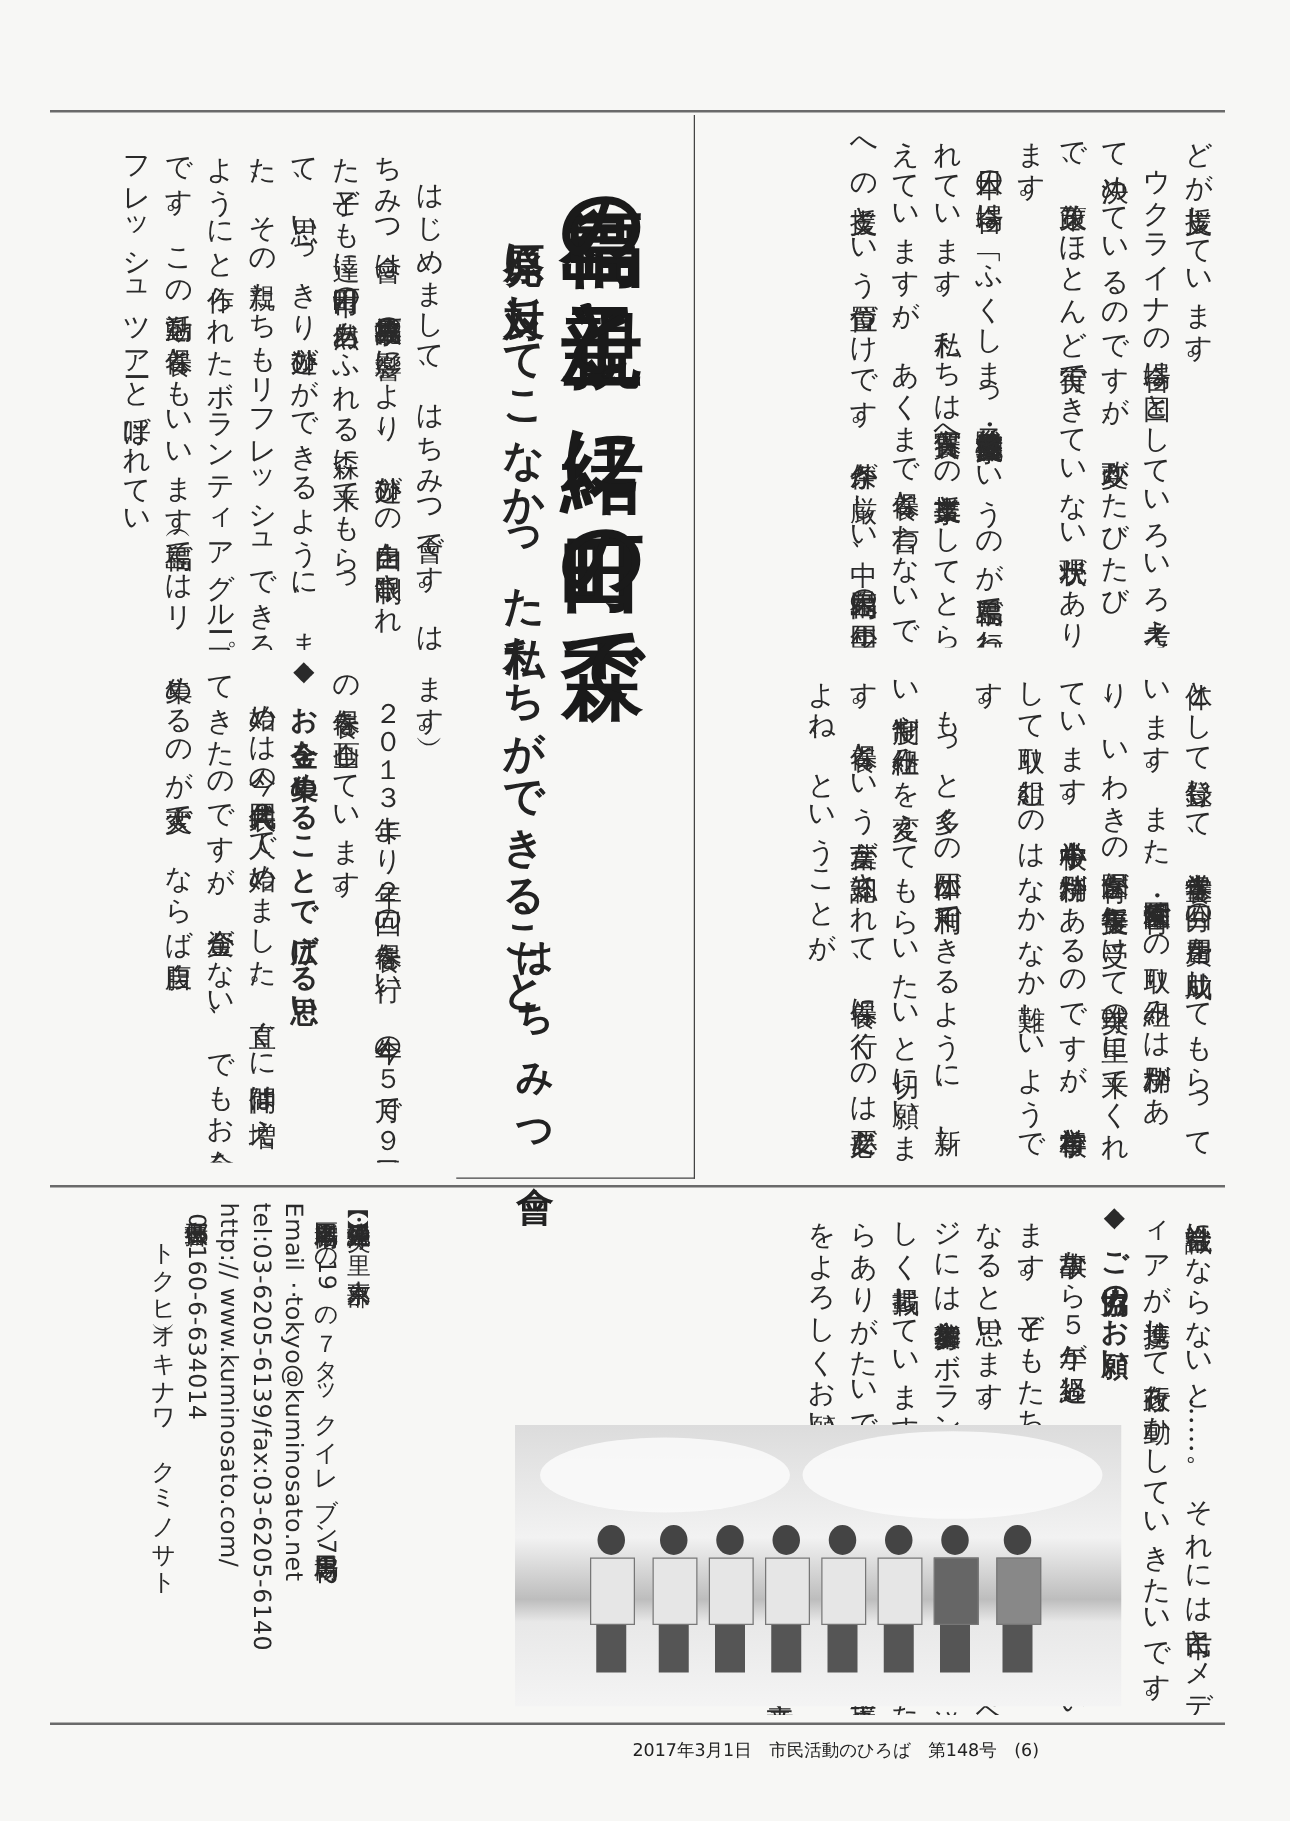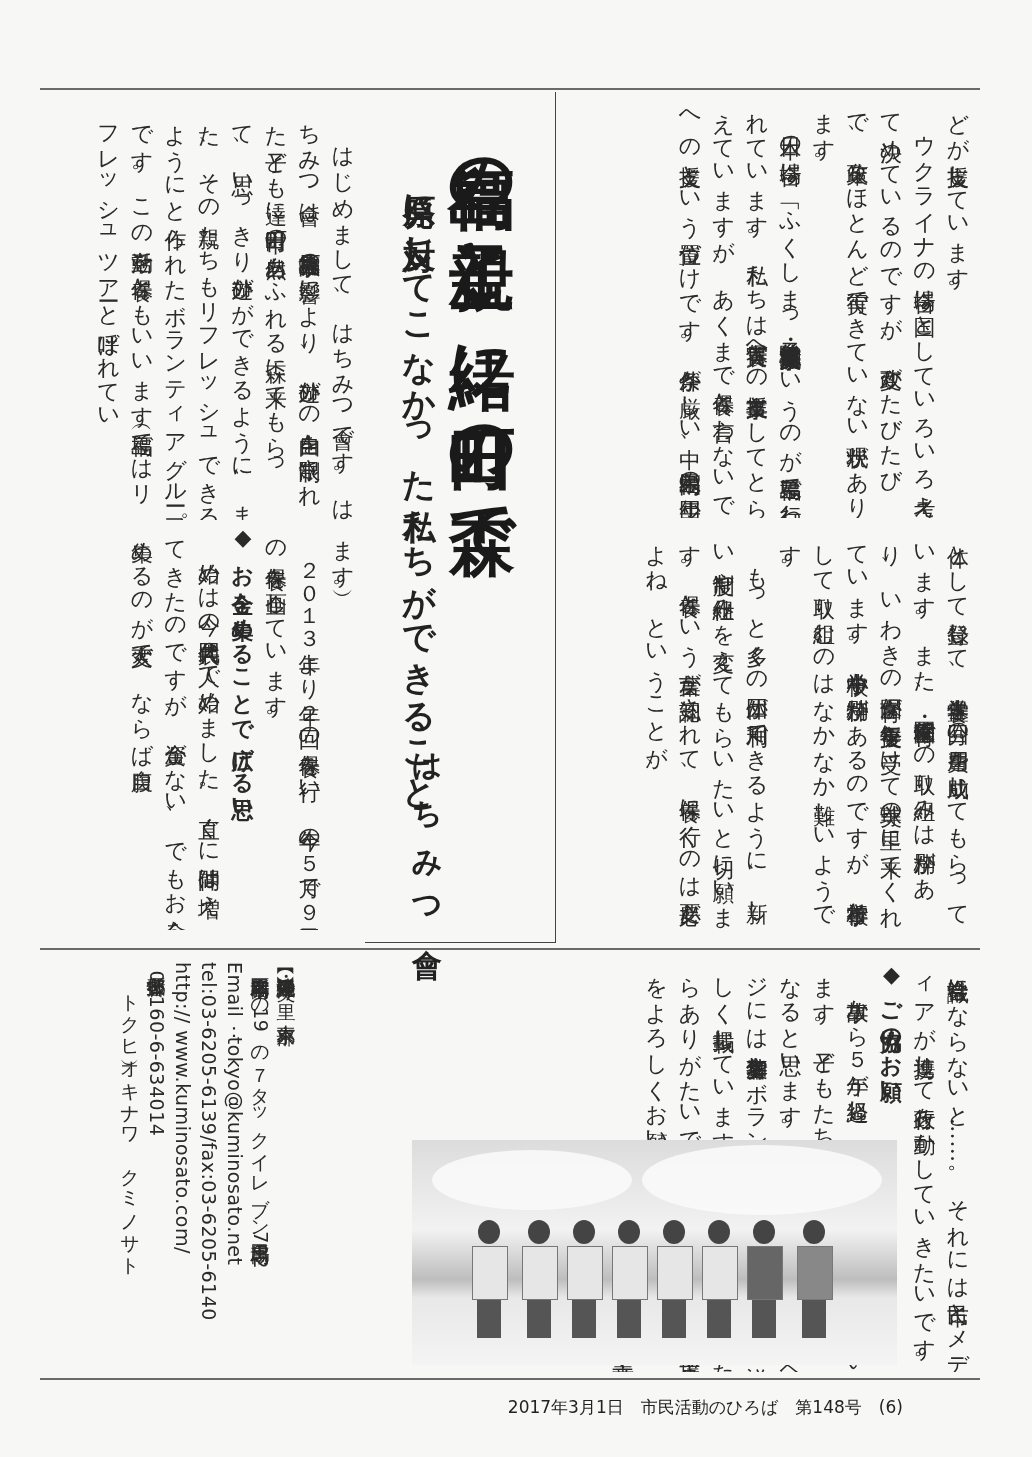--- a/index.html
+++ b/index.html
@@ -25,21 +25,21 @@
             letter-spacing:14px; color:#222; }
   .photo { position:absolute; left:412px; top:1140px; width:485px; height:225px;
            background:linear-gradient(180deg,#dcdcdc 0%,#f2f2f2 40%,#bdbdbd 62%,#e8e8e8 70%,#f4f4f4 100%);
            overflow:hidden; }
   .photo .cloud { position:absolute; background:#fafafa; border-radius:50%; opacity:.9; }
   .photo .person { position:absolute; bottom:25px; width:34px; height:120px; }
   .photo .person .head { width:22px; height:24px; border-radius:50%; background:#444; margin:0 auto; }
   .photo .person .body { width:34px; height:52px; background:#e6e6e6; border:1px solid #777; margin-top:2px; }
   .photo .person .legs { width:24px; height:38px; background:#555; margin:0 auto; }
   .footer { position:absolute; left:497px; top:1376px; font-family:"DejaVu Sans", sans-serif;
-            font-size:17px; color:#222; white-space:pre; }
+            font-size:14px; color:#222; white-space:pre; }
 </style>
 </head>
 <body>
 
 <div class="rule" style="left:40px; top:88px; width:940px; height:1.5px;"></div>
 
 <div class="vcol" style="left:575px; top:98px; width:400px; height:420px;">
   <p>どが支援しています。</p>
   <p class="indent">ウクライナの場合は国としていろいろ考えて決めているのですが、政変がたびたびで、政策をほとんど実行できていない現状があります。</p>
   <p class="indent">日本の場合は、「ふくしまっ子自然体験・交流活動等支援事業」というのが福島県で行われています。私たちは実質保養への支援事業としてとらえていますが、あくまで保養と言わないで交流活動への支援という位置づけです。条件が厳しい中、福島県内の少年団</p>

